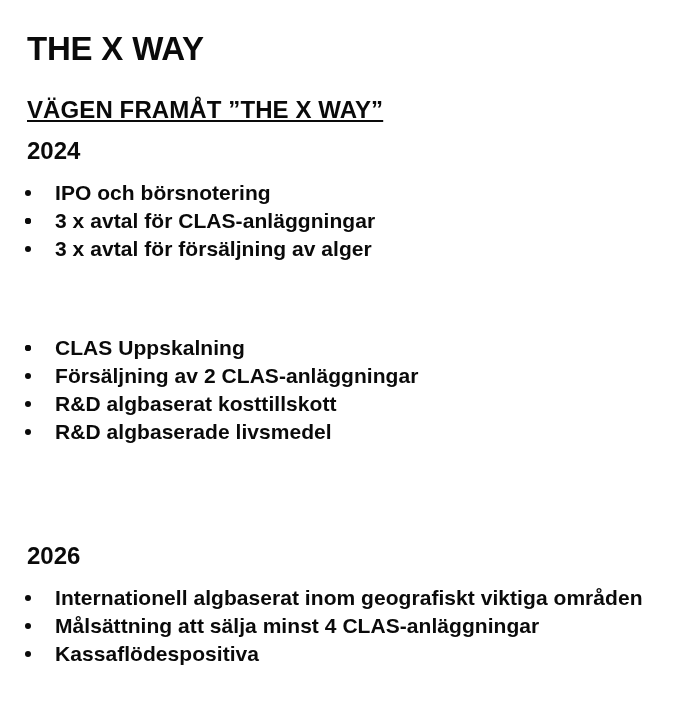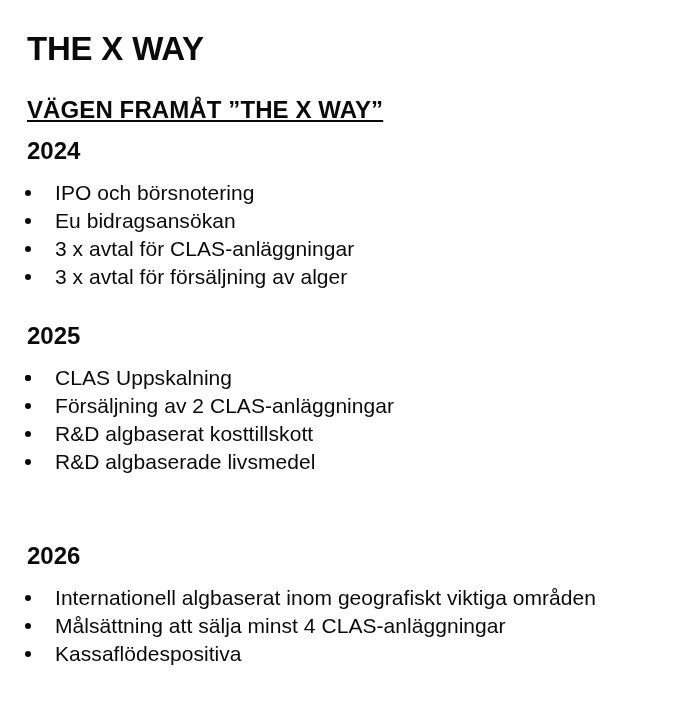--- a/index.html
+++ b/index.html
@@ -71,21 +71,21 @@
     list-style: none;
     margin: 13px 0 0 0;
     padding: 0;
   }
 
   .bullet-item {
     position: relative;
     margin: 0;
     padding: 0 0 0 55px;
     font-size: 21px;
-    font-weight: 400;
+    font-weight: 700;
     line-height: 28px;
     letter-spacing: 0.05px;
     white-space: nowrap;
   }
 
   .bullet-dot {
     position: absolute;
     left: 25px;
     top: 11px;
     width: 6px;
@@ -105,35 +105,33 @@
 
   <section class="year-group y0">
     <h3 class="year-heading">2024</h3>
     <ul class="bullet-list">
       <li class="bullet-item">
         <span class="bullet-dot"></span>
         <span>IPO och börsnotering</span>
       </li>
       <li class="bullet-item">
         <span class="bullet-dot"></span>
-        <span>Eu bidragsansökan</span>
       </li>
       <li class="bullet-item">
         <span class="bullet-dot"></span>
         <span>3 x avtal för CLAS-anläggningar</span>
       </li>
       <li class="bullet-item">
         <span class="bullet-dot"></span>
         <span>3 x avtal för försäljning av alger</span>
       </li>
     </ul>
   </section>
 
   <section class="year-group y1">
-    <h3 class="year-heading">2025</h3>
     <ul class="bullet-list">
       <li class="bullet-item">
         <span class="bullet-dot"></span>
       </li>
       <li class="bullet-item">
         <span class="bullet-dot"></span>
         <span>CLAS Uppskalning</span>
       </li>
       <li class="bullet-item">
         <span class="bullet-dot"></span>

